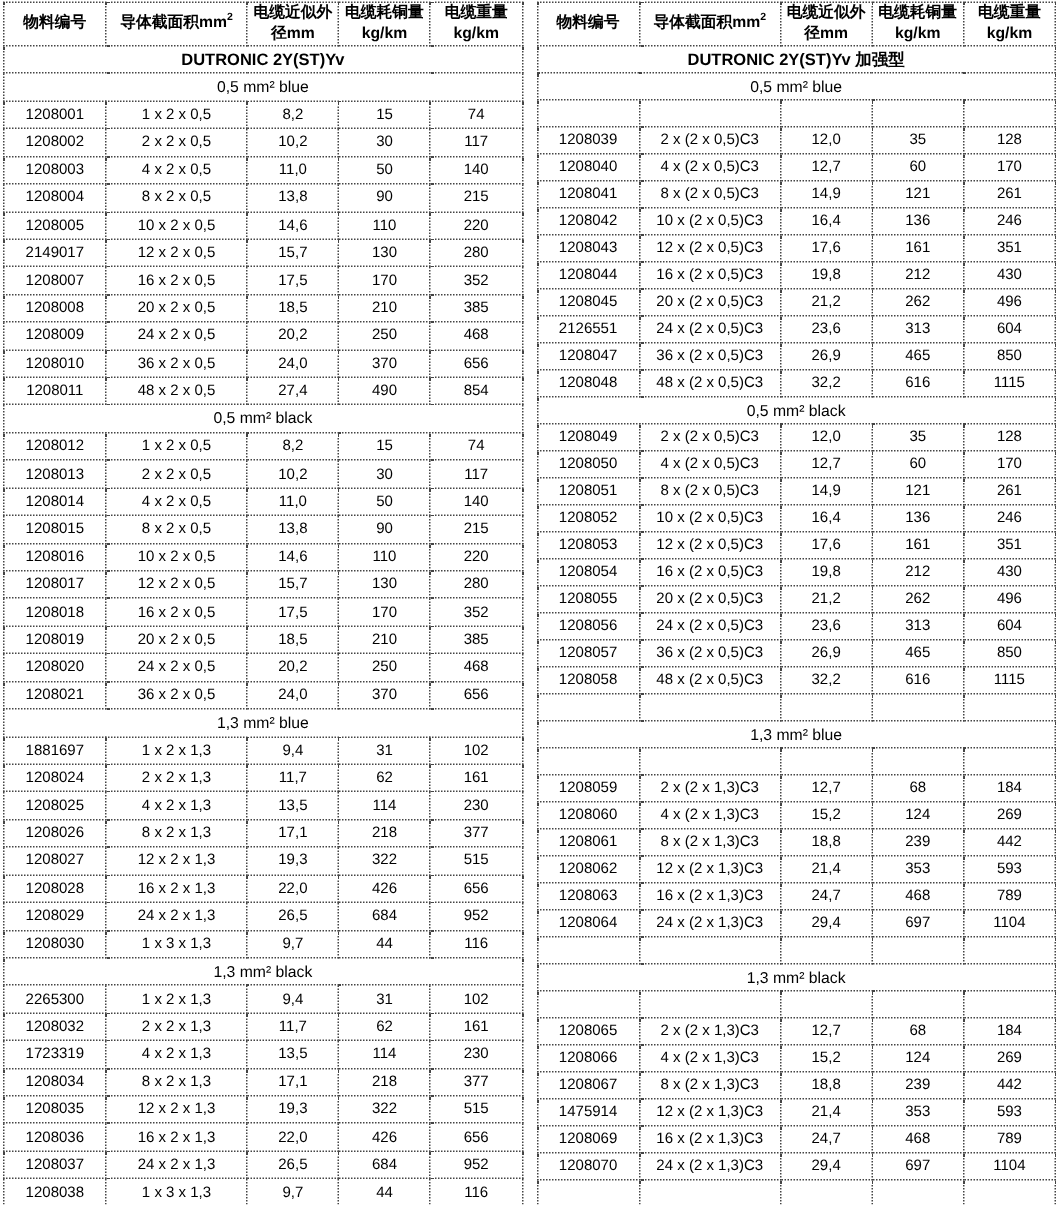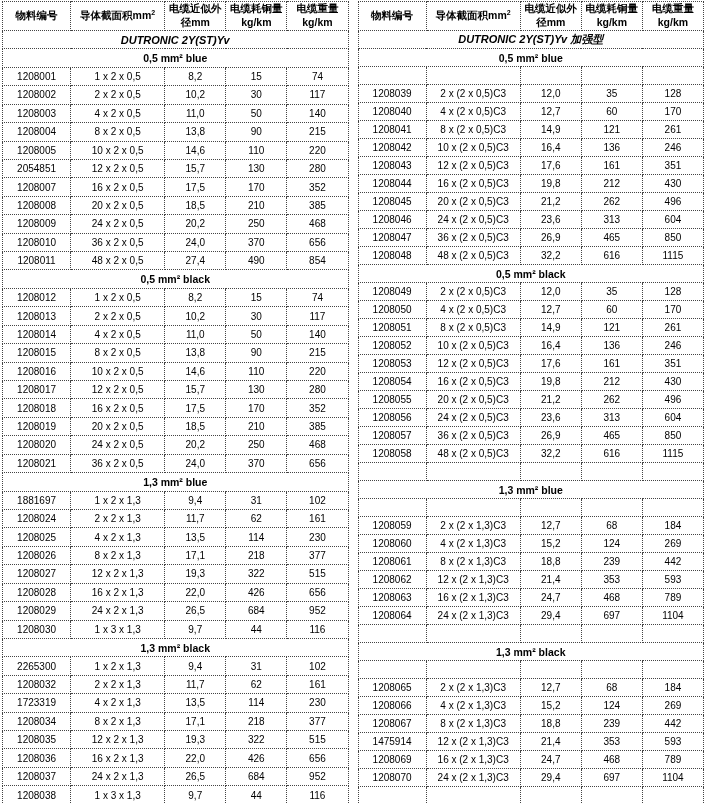--- a/index.html
+++ b/index.html
@@ -38,24 +38,23 @@
     font-weight: bold;
     line-height: 1.3;
   }
   .cable-table td {
     height: 17px;
     font-size: 10px;
   }
   .cable-table .title-row td {
     font-weight: bold;
     font-size: 11px;
-    font-style: italic;
   }
   .cable-table .section-row td {
-    font-weight: bold;
+    font-weight: normal;
     font-size: 10.5px;
   }
   .cable-table sup {
     font-size: 7px;
     vertical-align: super;
     line-height: 0;
   }
   .hdr-line { display: block; }
 </style>
 </head>
@@ -128,21 +127,21 @@
           <td>215</td>
         </tr>
         <tr>
           <td>1208005</td>
           <td>10 x 2 x 0,5</td>
           <td>14,6</td>
           <td>110</td>
           <td>220</td>
         </tr>
         <tr>
-          <td>2054851</td>
+          <td>2149017</td>
           <td>12 x 2 x 0,5</td>
           <td>15,7</td>
           <td>130</td>
           <td>280</td>
         </tr>
         <tr>
           <td>1208007</td>
           <td>16 x 2 x 0,5</td>
           <td>17,5</td>
           <td>170</td>
@@ -456,21 +455,21 @@
           <td>430</td>
         </tr>
         <tr>
           <td>1208045</td>
           <td>20 x (2 x 0,5)C3</td>
           <td>21,2</td>
           <td>262</td>
           <td>496</td>
         </tr>
         <tr>
-          <td>1208046</td>
+          <td>2126551</td>
           <td>24 x (2 x 0,5)C3</td>
           <td>23,6</td>
           <td>313</td>
           <td>604</td>
         </tr>
         <tr>
           <td>1208047</td>
           <td>36 x (2 x 0,5)C3</td>
           <td>26,9</td>
           <td>465</td>

